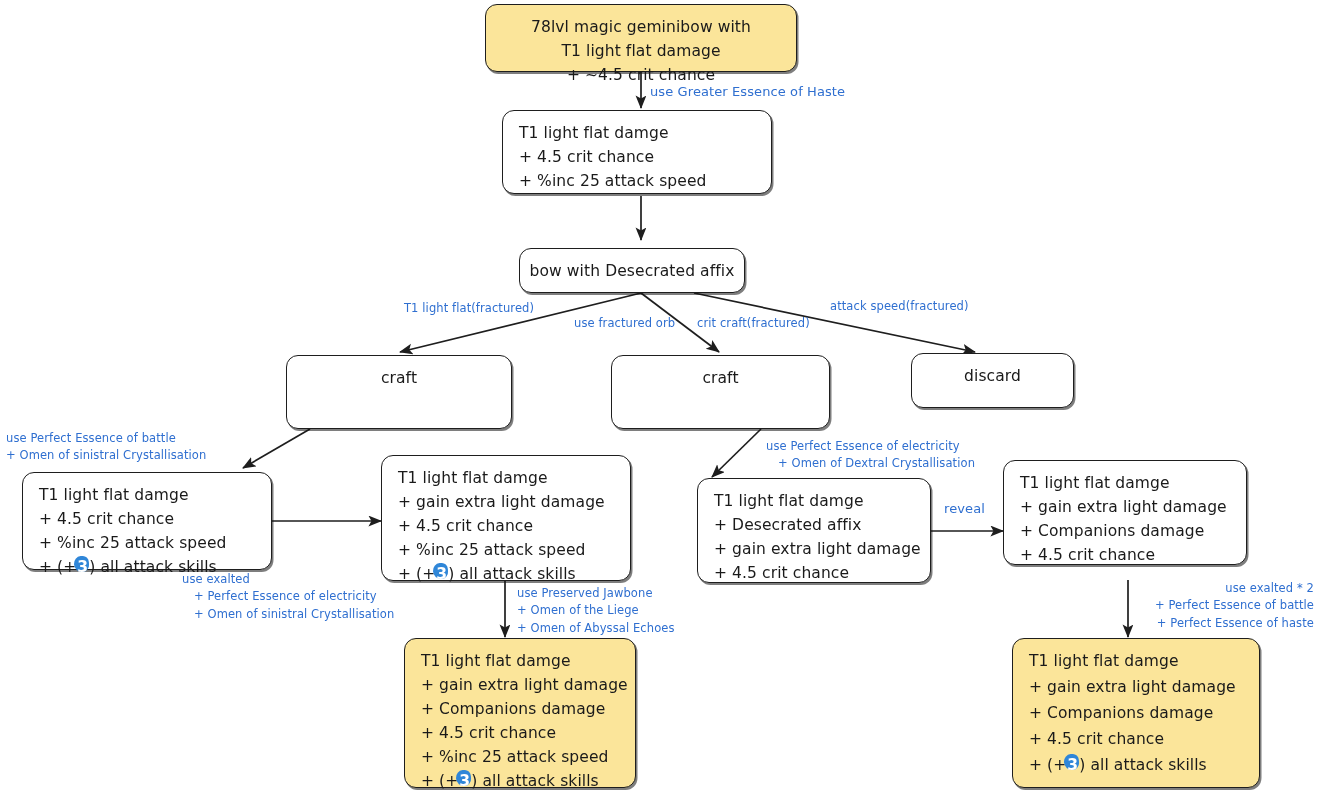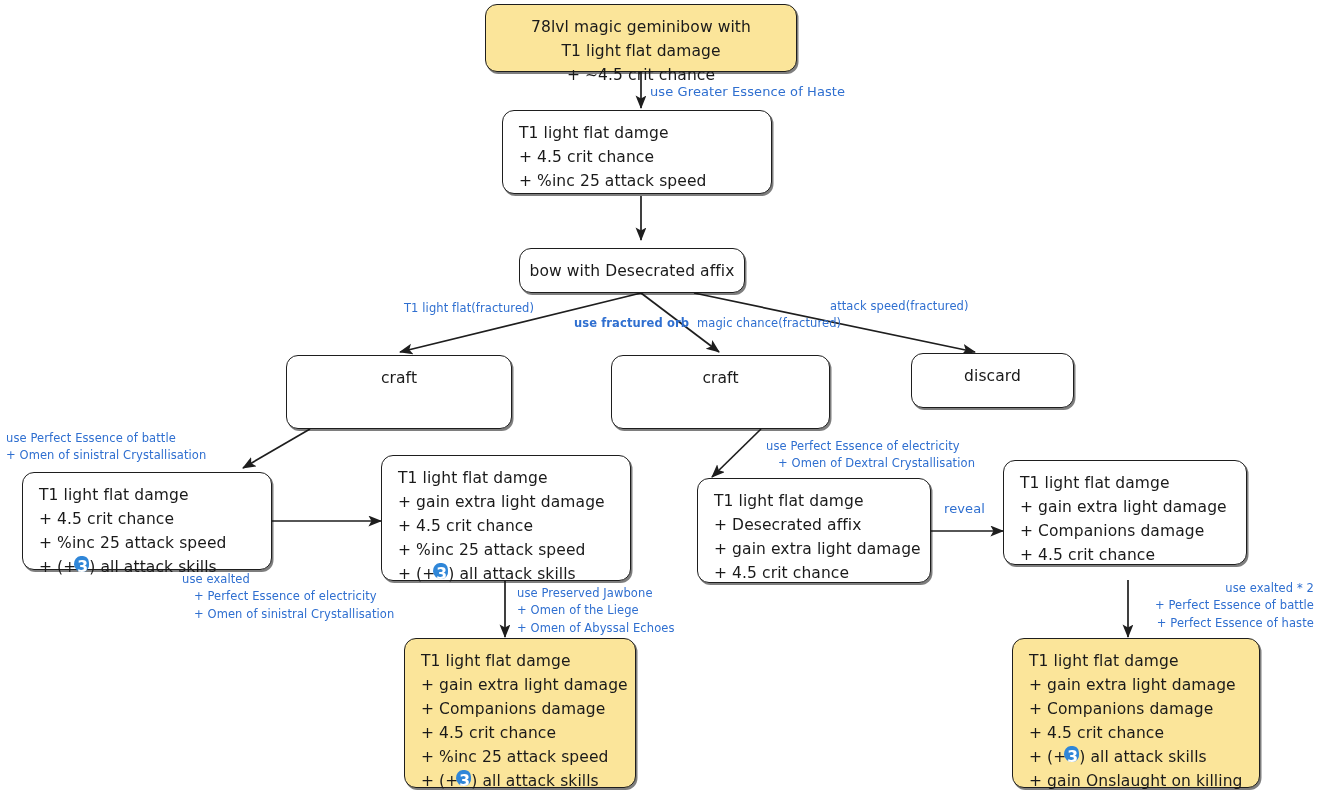--- a/index.html
+++ b/index.html
@@ -157,38 +157,37 @@
     <div class="line">+ Companions damage</div>
     <div class="line">+ 4.5 crit chance</div>
   </div>
 
   <div class="node highlight" style="left:1012px;top:638px;width:248px;height:150px;">
     <div class="line">T1 light flat damge</div>
     <div class="line">+ gain extra light damage</div>
     <div class="line">+ Companions damage</div>
     <div class="line">+ 4.5 crit chance</div>
     <div class="line">+ (+<span class="hl3">3</span>) all attack skills</div>
-    <div class="line">+ gain Onslaught on killing</div>
   </div>
 
   <div class="elabel big" style="left:650px;top:82px;">
     <div>use Greater Essence of Haste</div>
   </div>
 
 
   <div class="elabel" style="left:404px;top:300px;">
     <div>T1 light flat(fractured)</div>
   </div>
 
-  <div class="elabel" style="left:574px;top:315px;font-weight:bold;">
+  <div class="elabel" style="left:574px;top:315px;">
     <div>use fractured orb</div>
   </div>
 
   <div class="elabel" style="left:697px;top:315px;">
-    <div>magic chance(fractured)</div>
+    <div>crit craft(fractured)</div>
   </div>
 
   <div class="elabel" style="left:830px;top:298px;">
     <div>attack speed(fractured)</div>
   </div>
 
   <div class="elabel" style="left:6px;top:430px;">
     <div>use Perfect Essence of battle</div>
     <div>+ Omen of sinistral Crystallisation</div>
   </div>

